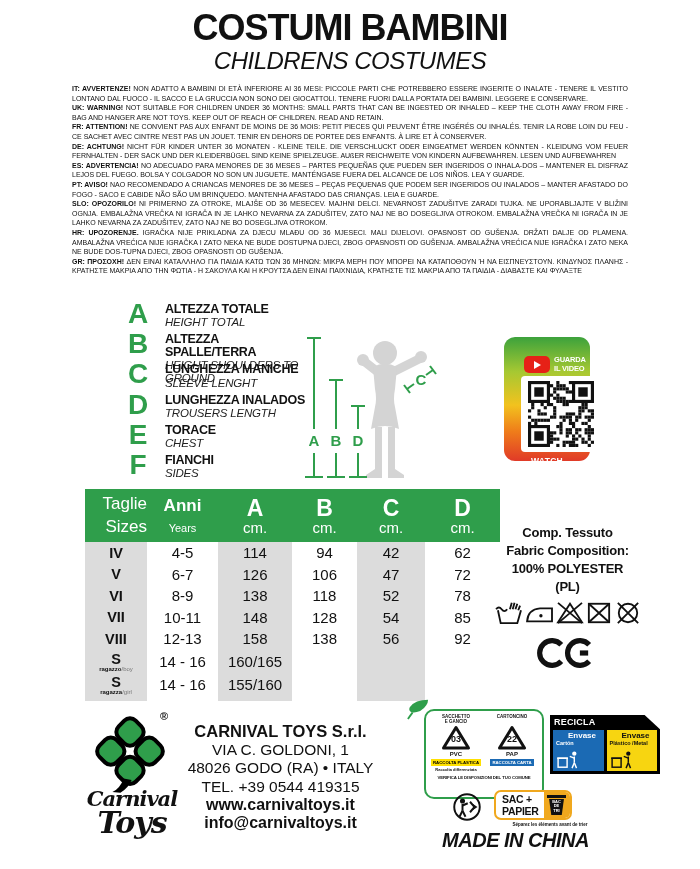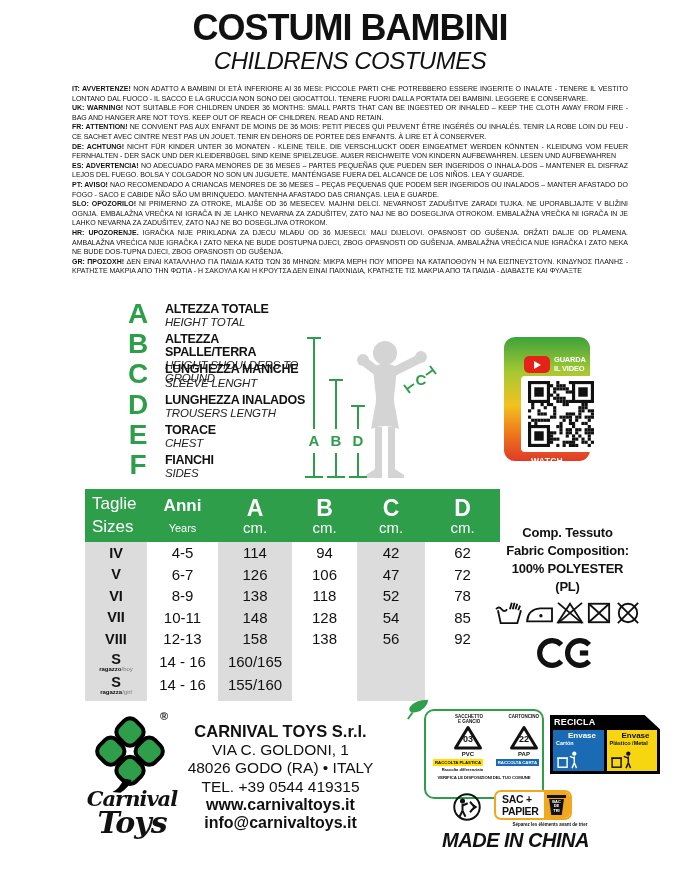--- a/index.html
+++ b/index.html
@@ -35,21 +35,21 @@
   .play{width:26px;height:17px;background:var(--youtube-red);border-radius:5px;display:flex;align-items:center;justify-content:center;flex:0 0 26px;}
   .play .tri{width:0;height:0;border-left:7px solid #fff;border-top:4.5px solid transparent;border-bottom:4.5px solid transparent;}
   .qr-title{display:flex;flex-direction:column;color:#fff;font-size:7.5px;font-weight:800;line-height:1.1;letter-spacing:-0.2px;}
   .qr-panel{background:#fff;border-radius:4px;width:80px;height:76px;display:flex;align-items:center;justify-content:center;}
   .qr-watch{text-align:center;color:#fff;font-size:8.5px;font-weight:800;margin-top:4px;letter-spacing:0.3px;}
 
   .size-table{top:489px;left:85px;width:415px;}
   .thead,.tbody{display:grid;grid-template-columns:62px 71px 74px 65px 68px 75px;}
   .thead{background:var(--green);color:#fff;height:53px;align-items:center;}
   .th{text-align:center;line-height:1.05;}
-  .th-size{text-align:left;padding-left:7px;font-size:17px;line-height:1.3;font-weight:500;}
+  .th-size{text-align:right;padding-left:7px;font-size:17px;line-height:1.3;font-weight:500;}
   .th-years .l1{display:block;font-size:17px;font-weight:700;}
   .th-years .l2{display:block;font-size:11px;margin-top:8px;}
   .th-m .letter{display:block;font-size:23px;font-weight:700;}
   .th-m .unit{display:block;font-size:15px;}
   .cell{display:flex;flex-direction:column;align-items:center;justify-content:center;min-height:21.5px;font-size:15px;}
   .cell.shade{background:var(--table-shade);}
   .cell.size{font-weight:700;font-size:14.5px;}
   .cell .subl{font-size:6px;line-height:1;margin-top:-1px;font-weight:400;}
   .cell .subl b{font-weight:800;}
   .cell .subl .lt{color:#777;}
@@ -67,21 +67,21 @@
   .logo-text .w1{display:block;font-size:21px;letter-spacing:-1px;}
   .logo-text .w2{display:block;font-size:30px;letter-spacing:-1px;}
 
   .address{top:722px;left:178px;width:205px;text-align:center;line-height:1.17;}
   .address .nm{font-size:16.5px;font-weight:800;}
   .address .ln{font-size:15.5px;}
   .address .bd{font-size:16px;font-weight:800;}
 
   .it-box{top:709px;left:424px;width:120px;height:90px;border:2px solid var(--green);border-radius:10px;background:#fff;padding:3px 3px 2px;}
   .it-cols{display:grid;grid-template-columns:1fr 1fr;gap:2px;}
-  .it-col{display:flex;flex-direction:column;align-items:flex-end;}
+  .it-col{display:flex;flex-direction:column;align-items:center;}
   .it-title{font-size:4.5px;font-weight:800;line-height:1.15;text-align:center;min-height:10px;}
   .resin{position:relative;width:30px;height:26px;margin-top:1px;}
   .resin .code{position:absolute;left:0;top:9px;width:30px;text-align:center;font-size:9px;font-weight:800;}
   .resin .mat{position:absolute;left:0;top:26px;width:30px;text-align:center;font-size:6px;font-weight:800;}
   .banner{margin-top:8px;font-size:4.3px;font-weight:800;padding:1px 2px;white-space:nowrap;}
   .banner.yel{background:var(--banner-yellow);color:#000;}
   .banner.blu{background:var(--recicla-blue);color:#fff;}
   .it-note{font-size:4px;font-weight:700;margin-top:1px;}
   .it-footer{font-size:4.3px;font-weight:800;text-align:center;margin-top:3px;letter-spacing:-0.1px;}
   .leaf{top:698px;left:406px;}

